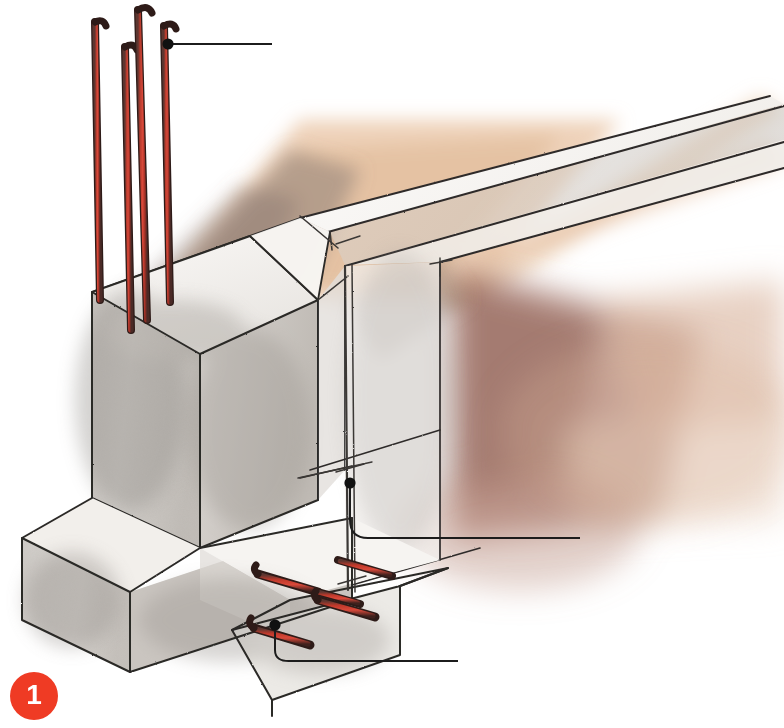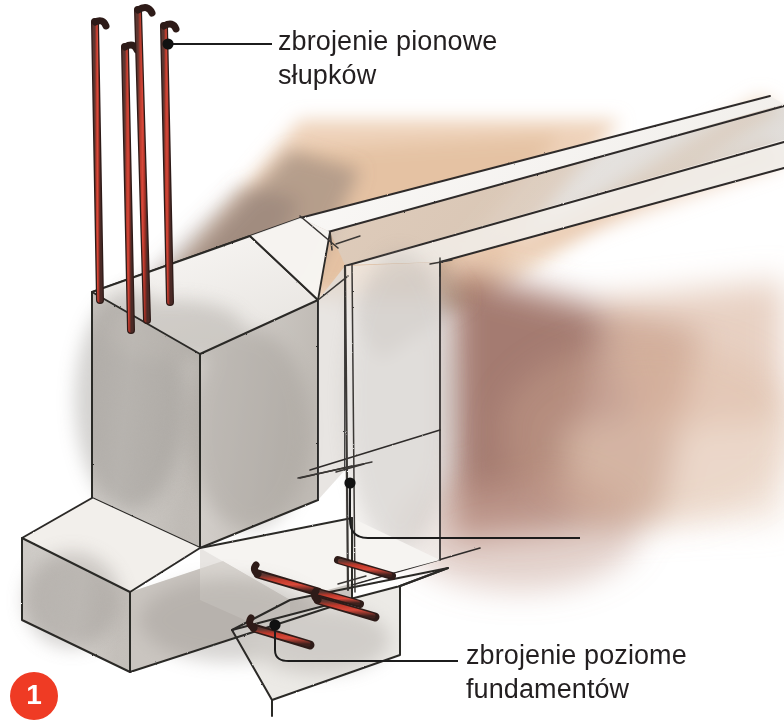--- a/index.html
+++ b/index.html
@@ -309,24 +309,20 @@
       <circle cx="168" cy="44" r="5.6" fill="#111" stroke="none"></circle>
 
       <path d="M350,483 L350,520 Q350,538 368,538 L580,538" stroke-width="2"></path>
       <circle cx="350" cy="483" r="5.6" fill="#111" stroke="none"></circle>
 
       <path d="M275,625 L275,650 Q275,662 291,661 L458,661" stroke-width="2"></path>
       <circle cx="275" cy="625" r="5.6" fill="#111" stroke="none"></circle>
     </g>
   </svg>
 
-  <div class="lbl" id="lbl-vert">zbrojenie pionowe
-słupków</div>
-
-
-  <div class="lbl" id="lbl-horiz">zbrojenie poziome
-fundamentów</div>
+
+
 
   <div id="badge">
     <span>1</span>
   </div>
 
 </div>
 
 </body></html>

